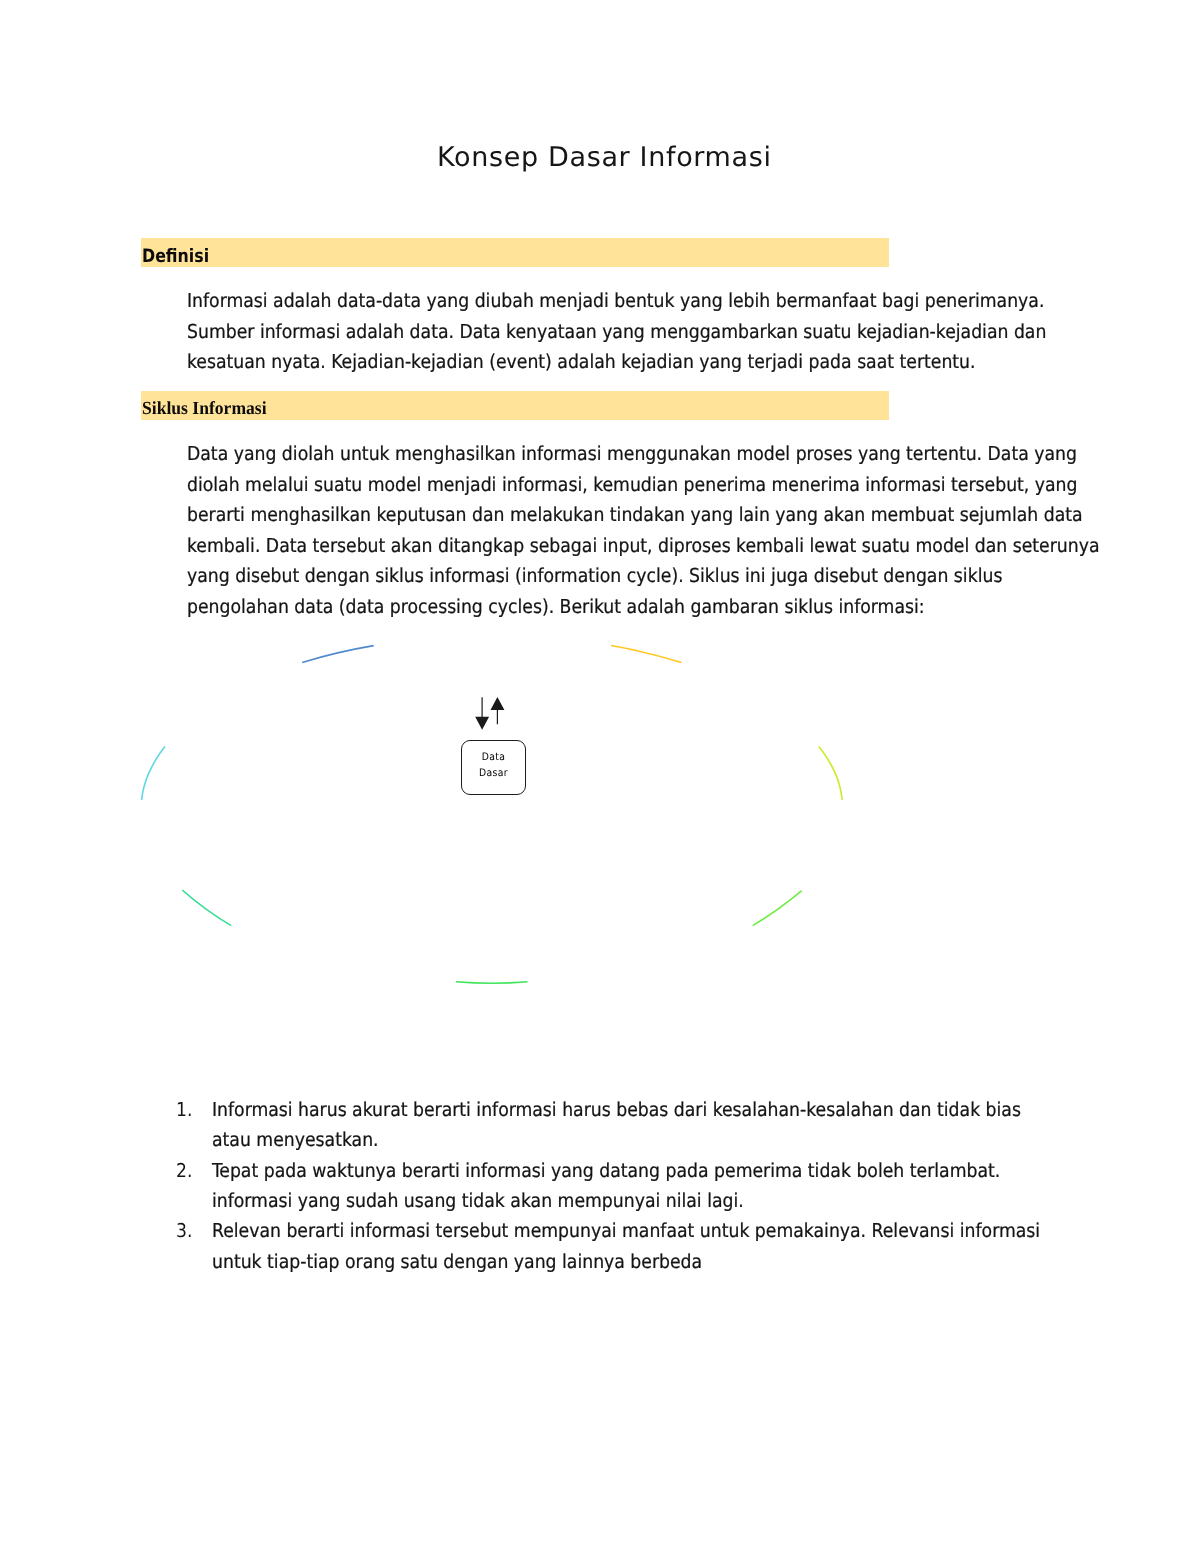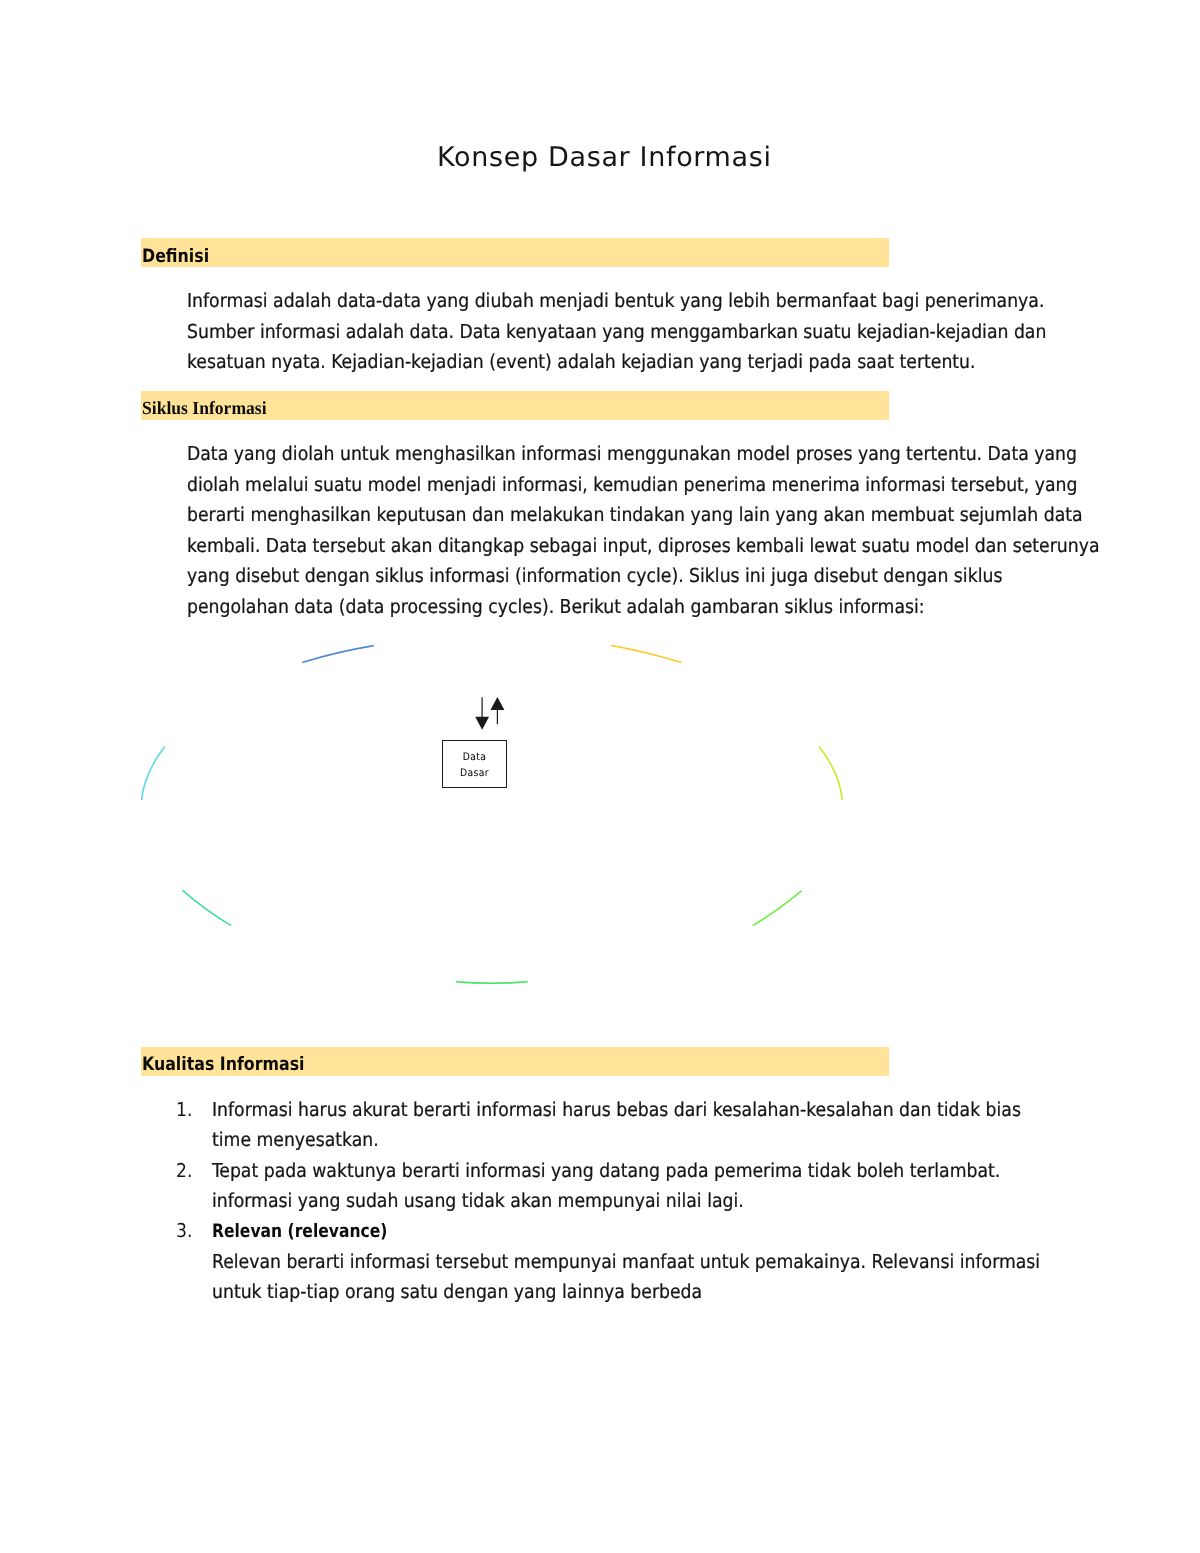--- a/index.html
+++ b/index.html
@@ -82,39 +82,35 @@
         <path d="M688.9 116.5 Q709.9 143.1 712.1 169.8" stroke="#c5ee25"></path>
         <path d="M52.4 260.2 Q76.8 281.5 101.2 295.6" stroke="#3ade93"></path>
         <path d="M622.7 295.6 Q647.2 281.3 671.7 260.7" stroke="#6dee42"></path>
         <path d="M326 351.8 Q361.8 354.8 397.6 351.8" stroke="#41e65d"></path>
       </g>
       <g fill="#1a1a1a" stroke="none">
         <path d="M351.5 67.2 h1.2 v19.6 h6.4 l-7.0 13.0 l-6.9 -13.0 h6.3 z"></path>
         <path d="M366.8 94.3 h1.2 v-14.3 h6.4 l-7.0 -13.0 l-6.9 13.0 h6.3 z"></path>
       </g>
     </svg>
-    <div class="dbox" style="left:312px; top:110px; width:64.6px; height:48px;">
+    <div class="dbox" style="left:331px; top:110px; width:64.6px; height:55px;border-radius:9px;">
       <span class="b1">Data</span>
       <span class="b2">Dasar</span>
     </div>
   </div>
 
-  <div class="hl" style="top: 1046.5px; background: rgb(255, 227, 153);">
-    <span>Kualitas Informasi</span>
-  </div>
 
   <div class="list" style="top:1095px">
     <div class="li">
       <div class="num">1.</div>
-      <div class="body">Informasi harus akurat berarti informasi harus bebas dari kesalahan-kesalahan dan tidak bias time menyesatkan.</div>
+      <div class="body">Informasi harus akurat berarti informasi harus bebas dari kesalahan-kesalahan dan tidak bias atau menyesatkan.</div>
     </div>
     <div class="li">
       <div class="num">2.</div>
       <div class="body">Tepat pada waktunya berarti informasi yang datang pada pemerima tidak boleh terlambat. informasi yang sudah usang tidak akan mempunyai nilai lagi.</div>
     </div>
     <div class="li">
       <div class="num">3.</div>
-      <div class="head"><span>Relevan (relevance)</span></div>
       <div class="body">Relevan berarti informasi tersebut mempunyai manfaat untuk pemakainya. Relevansi informasi untuk tiap-tiap orang satu dengan yang lainnya berbeda</div>
     </div>
   </div>
 
 </div>
 
 </body></html>

